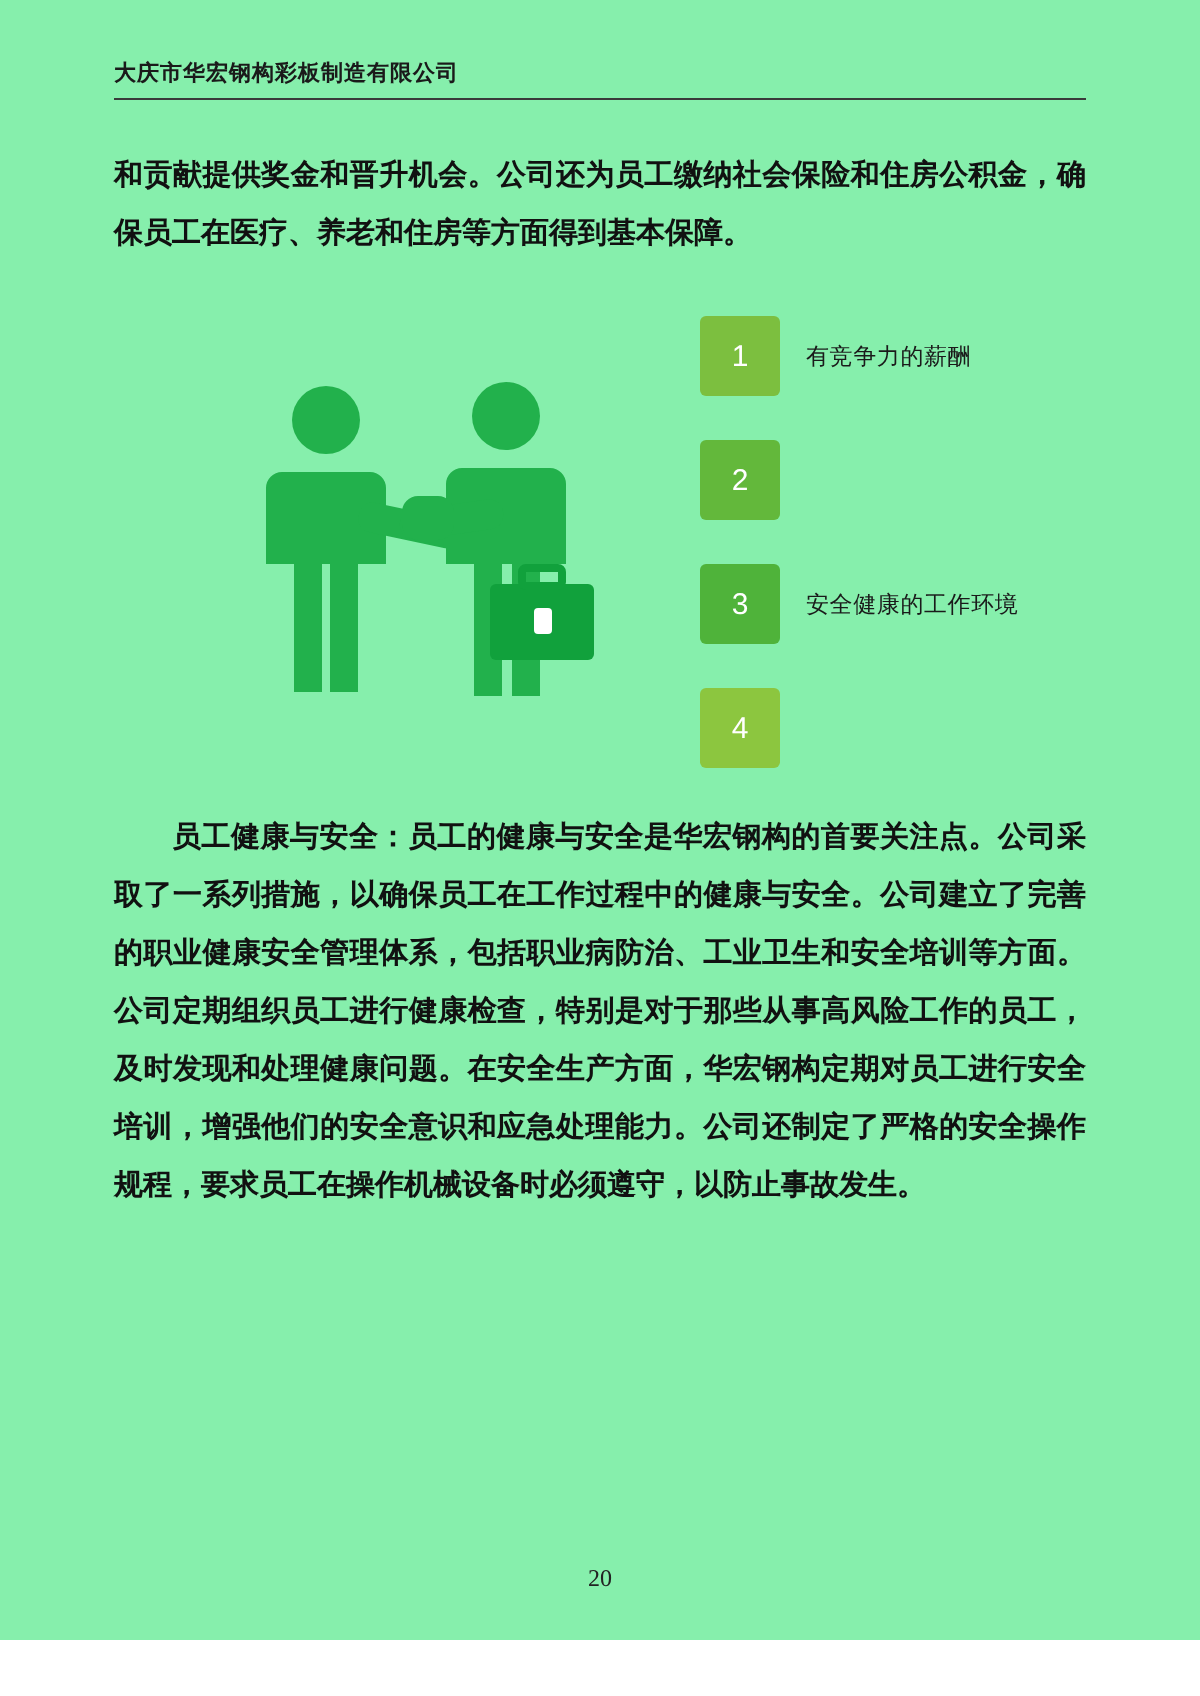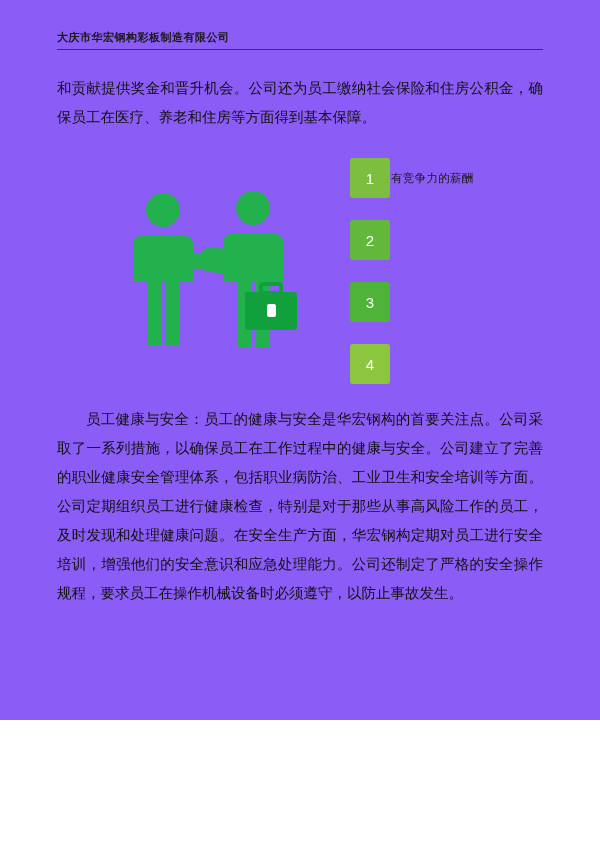--- a/index.html
+++ b/index.html
@@ -6,22 +6,22 @@
     margin: 0;
     padding: 0;
     background: #ffffff;
   }
   body {
     font-family: "Liberation Sans", sans-serif;
   }
   .page {
     position: relative;
     width: 600px;
-    height: 720px;
-    background: #8b5cf6;
+    height: 820px;
+    background: #86efac;
     overflow: hidden;
     box-sizing: border-box;
   }
   .header {
     position: absolute;
     left: 57px;
     top: 30px;
     width: 486px;
     height: 28px;
   }
@@ -48,20 +48,21 @@
     width: 486px;
   }
   p.body-text {
     margin: 0 0 0 0;
     font-family: "Liberation Serif", serif;
     font-size: 14.5px;
     line-height: 29px;
     color: #111111;
     text-align: justify;
     text-justify: inter-ideograph;
+    font-weight: bold;
   }
   p.indent {
     text-indent: 29px;
   }
   .para-gap {
     height: 10px;
   }
 
   
   .graphic {
@@ -100,21 +101,21 @@
     border-radius: 3px;
     color: #ffffff;
     font-family: "Liberation Sans", sans-serif;
     font-size: 15px;
     display: flex;
     align-items: center;
     justify-content: center;
   }
   .step-label {
     position: absolute;
-    left: 96px;
+    left: 108px;
     top: 0;
     height: 40px;
     display: flex;
     align-items: center;
     font-family: Liberation Mono, monospace;
     font-size: 11.5px;
     color: #1a1a1a;
     letter-spacing: 0.3px;
     white-space: nowrap;
   }
@@ -172,20 +173,21 @@
           <div class="step-box" style="background:#7CBF3F;">1</div>
           <div class="step-label">有竞争力的薪酬</div>
         </div>
 
         <div class="step-row" style="top:62px;">
           <div class="step-box" style="background:#63B83B;">2</div>
         </div>
 
         <div class="step-row" style="top:124px;">
           <div class="step-box" style="background:#4FB33A;">3</div>
+          <div class="step-label">安全健康的工作环境</div>
         </div>
 
         <div class="step-row" style="top:186px;">
           <div class="step-box" style="background:#8CC63F;">4</div>
         </div>
 
       </div>
     </div>
 
     <p class="body-text indent">员工健康与安全：员工的健康与安全是华宏钢构的首要关注点。公司采取了一系列措施，以确保员工在工作过程中的健康与安全。公司建立了完善的职业健康安全管理体系，包括职业病防治、工业卫生和安全培训等方面。公司定期组织员工进行健康检查，特别是对于那些从事高风险工作的员工，及时发现和处理健康问题。在安全生产方面，华宏钢构定期对员工进行安全培训，增强他们的安全意识和应急处理能力。公司还制定了严格的安全操作规程，要求员工在操作机械设备时必须遵守，以防止事故发生。</p>

